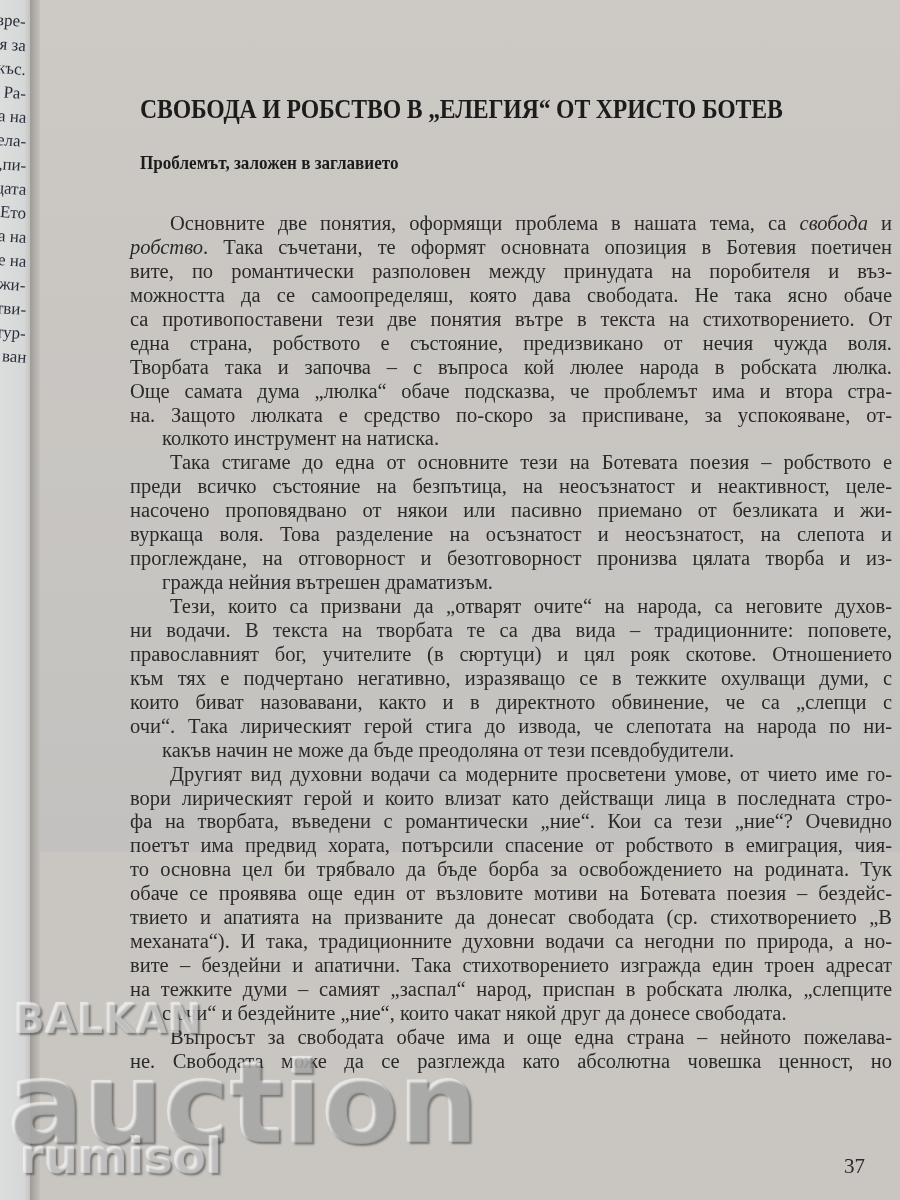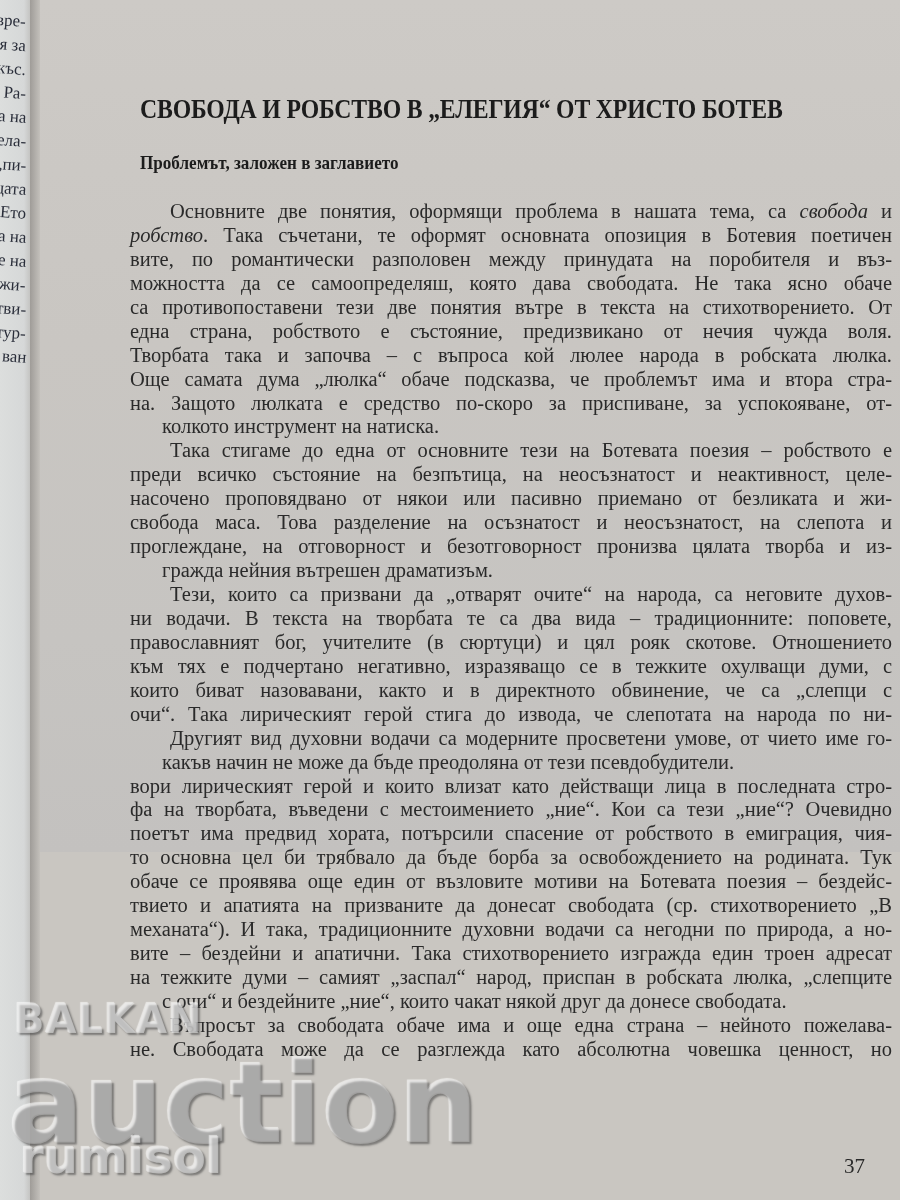--- a/index.html
+++ b/index.html
@@ -29,21 +29,21 @@
       position: absolute; left: 100px; top: 94px; width: 700px;
       font-size: 27px; font-weight: bold; color: #1c1c1c; letter-spacing: -0.2px;
       transform: scaleX(0.88); transform-origin: left center; white-space: nowrap;
     }
     .subtitle {
       position: absolute; left: 100px; top: 152px;
       font-size: 19px; font-weight: bold; color: #1c1c1c;
       transform: scaleX(0.9); transform-origin: left center; white-space: nowrap;
     }
     .body-text {
-      position: absolute; left: 90px; top: 200px; width: 762px;
+      position: absolute; left: 90px; top: 212px; width: 762px;
       font-size: 20.5px; line-height: 23.95px; color: #2a2a2a;
     }
     .line {
       display: block; white-space: nowrap; text-align-last: justify; text-align: justify;
       height: 23.95px;
     }
     .line.indent { padding-left: 40px; }
     .line.last { text-align-last: left; margin-left: 32px; }
     .line .i { font-style: italic; }
     .page-number {
@@ -91,33 +91,33 @@
       <span class="line"><span>можността да се самоопределяш, която дава свободата. Не така ясно обаче</span></span>
       <span class="line"><span>са противопоставени тези две понятия вътре в текста на стихотворението. От</span></span>
       <span class="line"><span>една страна, робството е състояние, предизвикано от нечия чужда воля.</span></span>
       <span class="line"><span>Творбата така и започва – с въпроса кой люлее народа в робската люлка.</span></span>
       <span class="line"><span>Още самата дума „люлка“ обаче подсказва, че проблемът има и втора стра-</span></span>
       <span class="line"><span>на. Защото люлката е средство по-скоро за приспиване, за успокояване, от-</span></span>
       <span class="line last"><span>колкото инструмент на натиска.</span></span>
       <span class="line indent"><span>Така стигаме до една от основните тези на Ботевата поезия – робството е</span></span>
       <span class="line"><span>преди всичко състояние на безпътица, на неосъзнатост и неактивност, целе-</span></span>
       <span class="line"><span>насочено проповядвано от някои или пасивно приемано от безликата и жи-</span></span>
-      <span class="line"><span>свобода маса. Това разделение на осъзнатост и неосъзнатост, на слепота и</span></span>
+      <span class="line"><span>вуркаща воля. Това разделение на осъзнатост и неосъзнатост, на слепота и</span></span>
       <span class="line"><span>проглеждане, на отговорност и безотговорност пронизва цялата творба и из-</span></span>
       <span class="line last"><span>гражда нейния вътрешен драматизъм.</span></span>
       <span class="line indent"><span>Тези, които са призвани да „отварят очите“ на народа, са неговите духов-</span></span>
       <span class="line"><span>ни водачи. В текста на творбата те са два вида – традиционните: поповете,</span></span>
       <span class="line"><span>православният бог, учителите (в сюртуци) и цял рояк скотове. Отношението</span></span>
       <span class="line"><span>към тях е подчертано негативно, изразяващо се в тежките охулващи думи, с</span></span>
       <span class="line"><span>които биват назовавани, както и в директното обвинение, че са „слепци с</span></span>
       <span class="line"><span>очи“. Така лирическият герой стига до извода, че слепотата на народа по ни-</span></span>
+      <span class="line last"><span>какъв начин не може да бъде преодоляна от тези псевдобудители.</span></span>
       <span class="line indent"><span>Другият вид духовни водачи са модерните просветени умове, от чието име го-</span></span>
-      <span class="line last"><span>какъв начин не може да бъде преодоляна от тези псевдобудители.</span></span>
       <span class="line"><span>вори лирическият герой и които влизат като действащи лица в последната стро-</span></span>
-      <span class="line"><span>фа на творбата, въведени с местоимението „ние“. Кои са тези „ние“? Очевидно</span></span>
+      <span class="line"><span>фа на творбата, въведени с романтически „ние“. Кои са тези „ние“? Очевидно</span></span>
       <span class="line"><span>поетът има предвид хората, потърсили спасение от робството в емиграция, чия-</span></span>
       <span class="line"><span>то основна цел би трябвало да бъде борба за освобождението на родината. Тук</span></span>
       <span class="line"><span>обаче се проявява още един от възловите мотиви на Ботевата поезия – бездейс-</span></span>
       <span class="line"><span>твието и апатията на призваните да донесат свободата (ср. стихотворението „В</span></span>
       <span class="line"><span>механата“). И така, традиционните духовни водачи са негодни по природа, а но-</span></span>
       <span class="line"><span>вите – бездейни и апатични. Така стихотворението изгражда един троен адресат</span></span>
       <span class="line"><span>на тежките думи – самият „заспал“ народ, приспан в робската люлка, „слепците</span></span>
       <span class="line last"><span>с очи“ и бездейните „ние“, които чакат някой друг да донесе свободата.</span></span>
       <span class="line indent"><span>Въпросът за свободата обаче има и още една страна – нейното пожелава-</span></span>
       <span class="line"><span>не. Свободата може да се разглежда като абсолютна човешка ценност, но</span></span>

